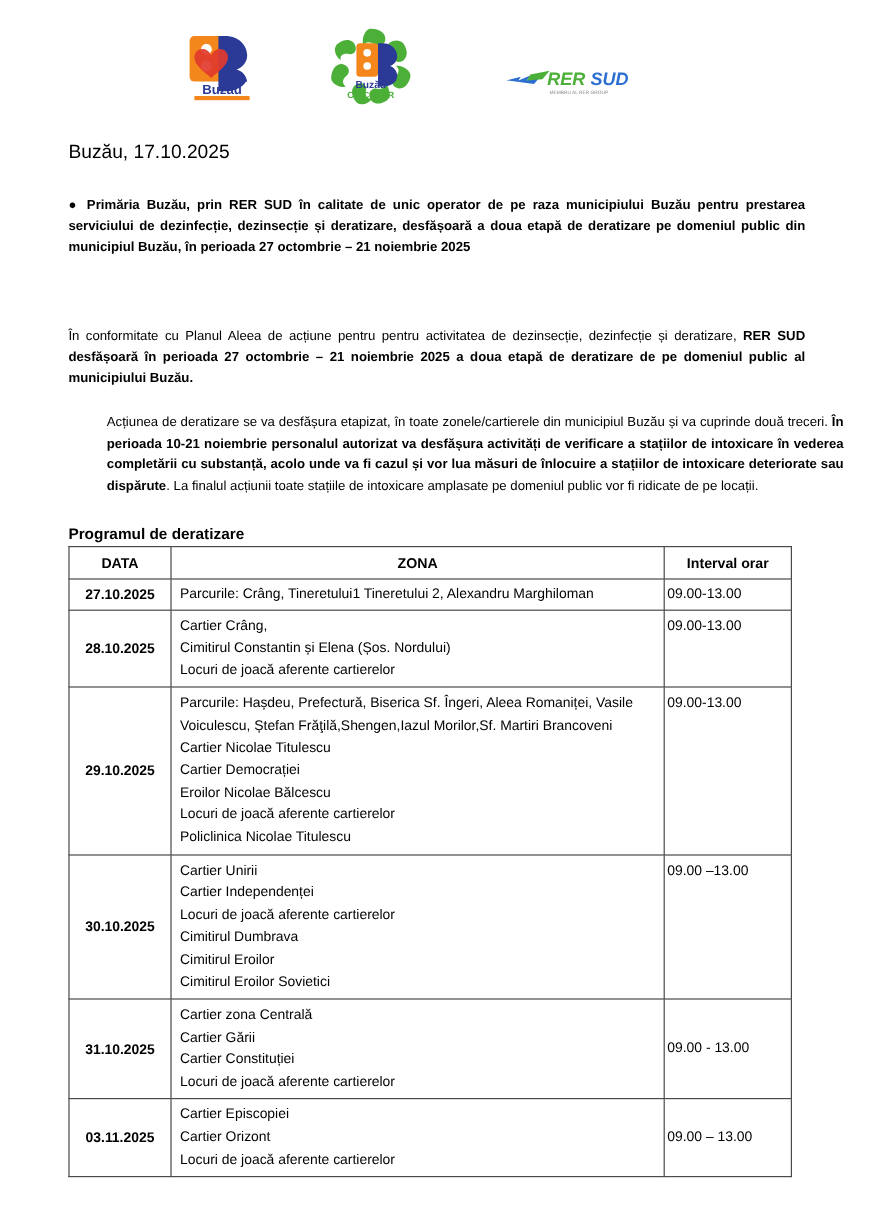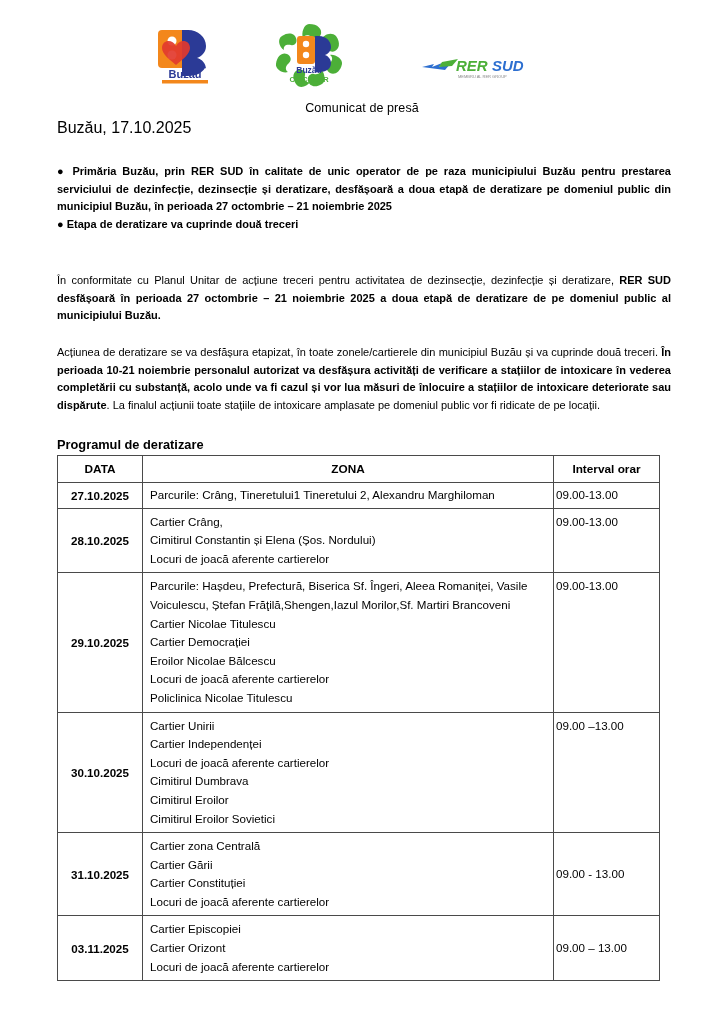--- a/index.html
+++ b/index.html
@@ -66,21 +66,21 @@
     line-height: 17.5px;
   }
   .b-lead {
     top: 163px;
     font-weight: bold;
     text-align: justify;
   }
   .b-lead p { margin: 0; }
 
   .b-conform { top: 272px; text-align: justify; }
-  .b-action  { top: 344px; text-align: justify; }
+  .b-action  { top: 344px; text-align: justify; margin-left: 32px; }
   .b-conform p, .b-action p { margin: 0; }
   b, strong { font-weight: bold; }
 
   
   .table-heading {
     position: absolute;
     left: 57px;
     top: 437px;
     font-size: 12.8px;
     font-weight: bold;
@@ -191,37 +191,32 @@
           <path d="M22 6 l16 -3 l-6 7 l-13 1 z" fill="#4CAF38"></path>
         </g>
         <text x="36" y="15" font-family="Liberation Sans, sans-serif" font-size="15" font-weight="bold" font-style="italic" fill="#4CAF38">RER</text>
         <text x="72" y="15" font-family="Liberation Sans, sans-serif" font-size="15" font-weight="bold" font-style="italic" fill="#2D6FD0">SUD</text>
         <text x="38" y="22" font-family="Liberation Sans, sans-serif" font-size="4" fill="#888888">MEMBRU AL RER GROUP</text>
       </svg>
     </div>
 
   </div>
 
-  <div class="doc-title">Comunicat de presă</div>
   <div class="dateline">Buzău, 17.10.2025</div>
 
   <div class="block b-lead">
     <p>
       <span>●</span>
       <span>Primăria Buzău, prin RER SUD în calitate de unic operator de pe raza municipiului Buzău pentru prestarea serviciului de dezinfecție, dezinsecție și deratizare, desfășoară a doua etapă de deratizare pe domeniul public din municipiul Buzău, în perioada 27 octombrie – 21 noiembrie 2025</span>
     </p>
-    <p>
-      <span>●</span>
-      <span>Etapa de deratizare va cuprinde două treceri</span>
-    </p>
   </div>
 
   <div class="block b-conform">
     <p>
-      <span>În conformitate cu Planul Unitar de acțiune treceri pentru activitatea de dezinsecție, dezinfecție și deratizare, </span><b>RER SUD desfășoară în perioada 27 octombrie – 21 noiembrie 2025 a doua etapă de deratizare de pe domeniul public al municipiului Buzău.</b>
+      <span>În conformitate cu Planul Aleea de acțiune pentru pentru activitatea de dezinsecție, dezinfecție și deratizare, </span><b>RER SUD desfășoară în perioada 27 octombrie – 21 noiembrie 2025 a doua etapă de deratizare de pe domeniul public al municipiului Buzău.</b>
     </p>
   </div>
 
   <div class="block b-action">
     <p>
       <span>Acțiunea de deratizare se va desfășura etapizat, în toate zonele/cartierele din municipiul Buzău și va cuprinde două treceri. </span><b>În perioada 10-21 noiembrie personalul autorizat va desfășura activități de verificare a stațiilor de intoxicare în vederea completării cu substanță, acolo unde va fi cazul și vor lua măsuri de înlocuire a stațiilor de intoxicare deteriorate sau dispărute</b><span>. La finalul acțiunii toate stațiile de intoxicare amplasate pe domeniul public vor fi ridicate de pe locații.</span>
     </p>
   </div>
 
   <div class="table-heading">Programul de deratizare</div>

